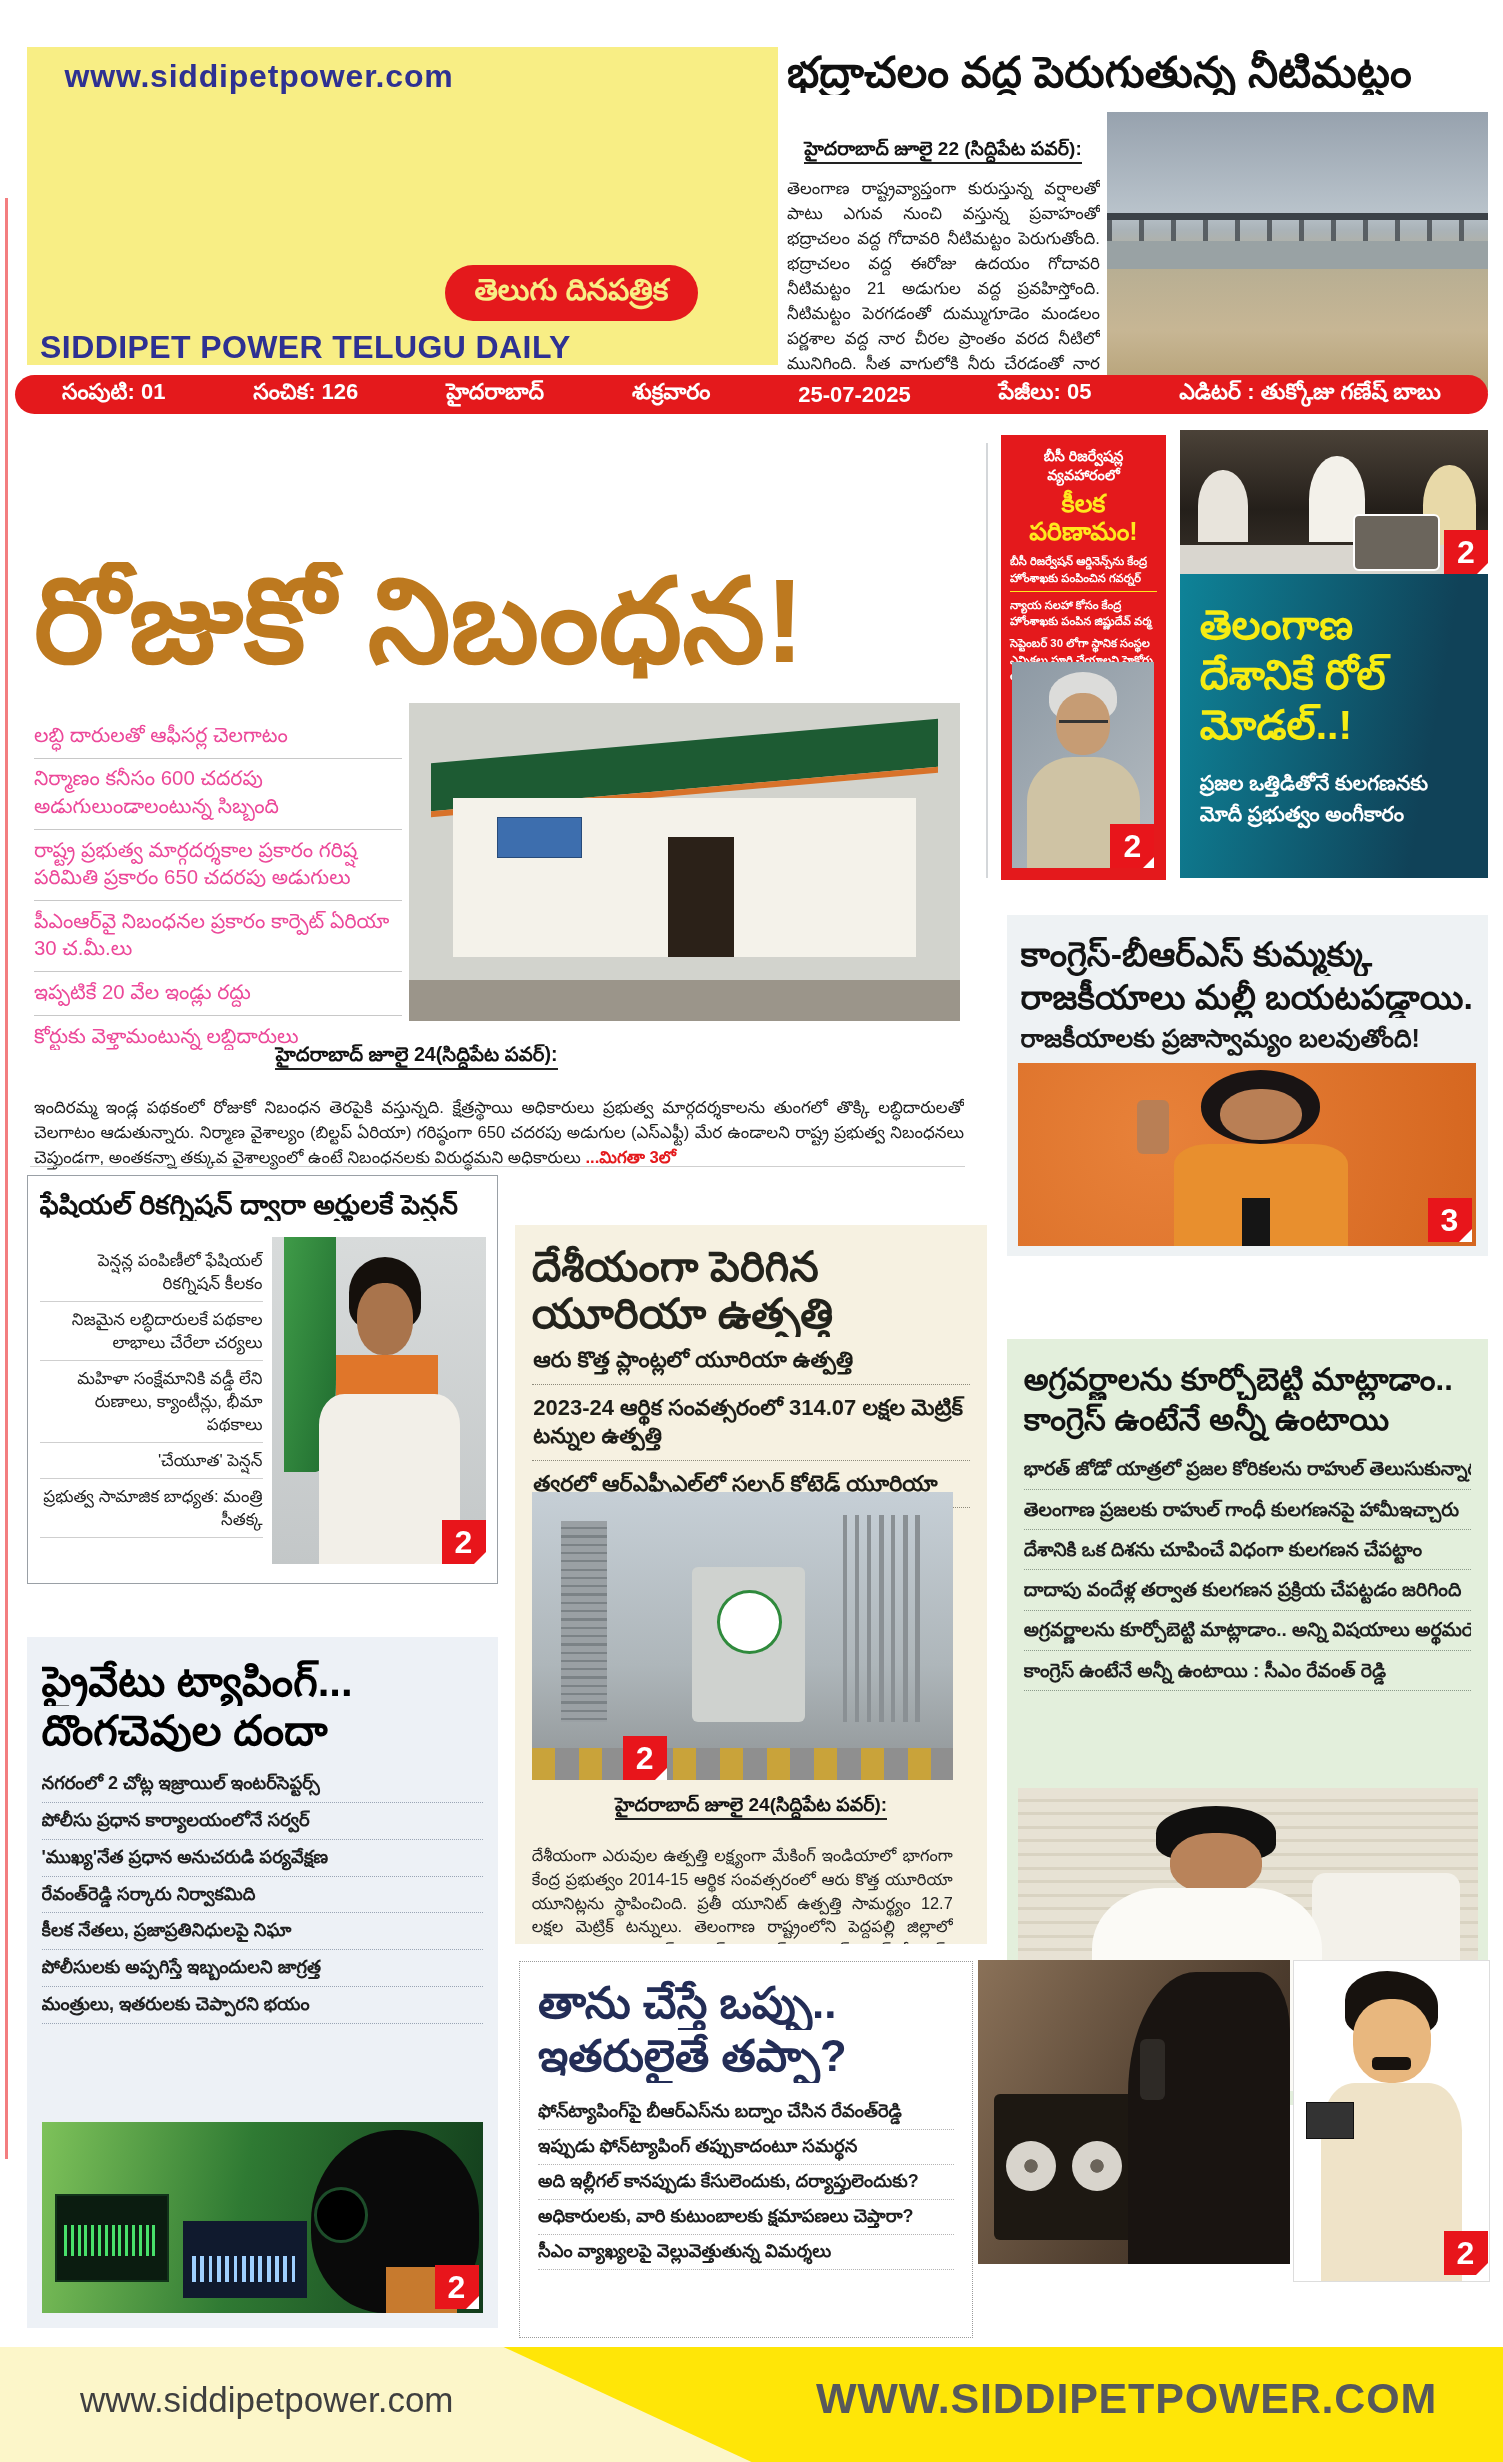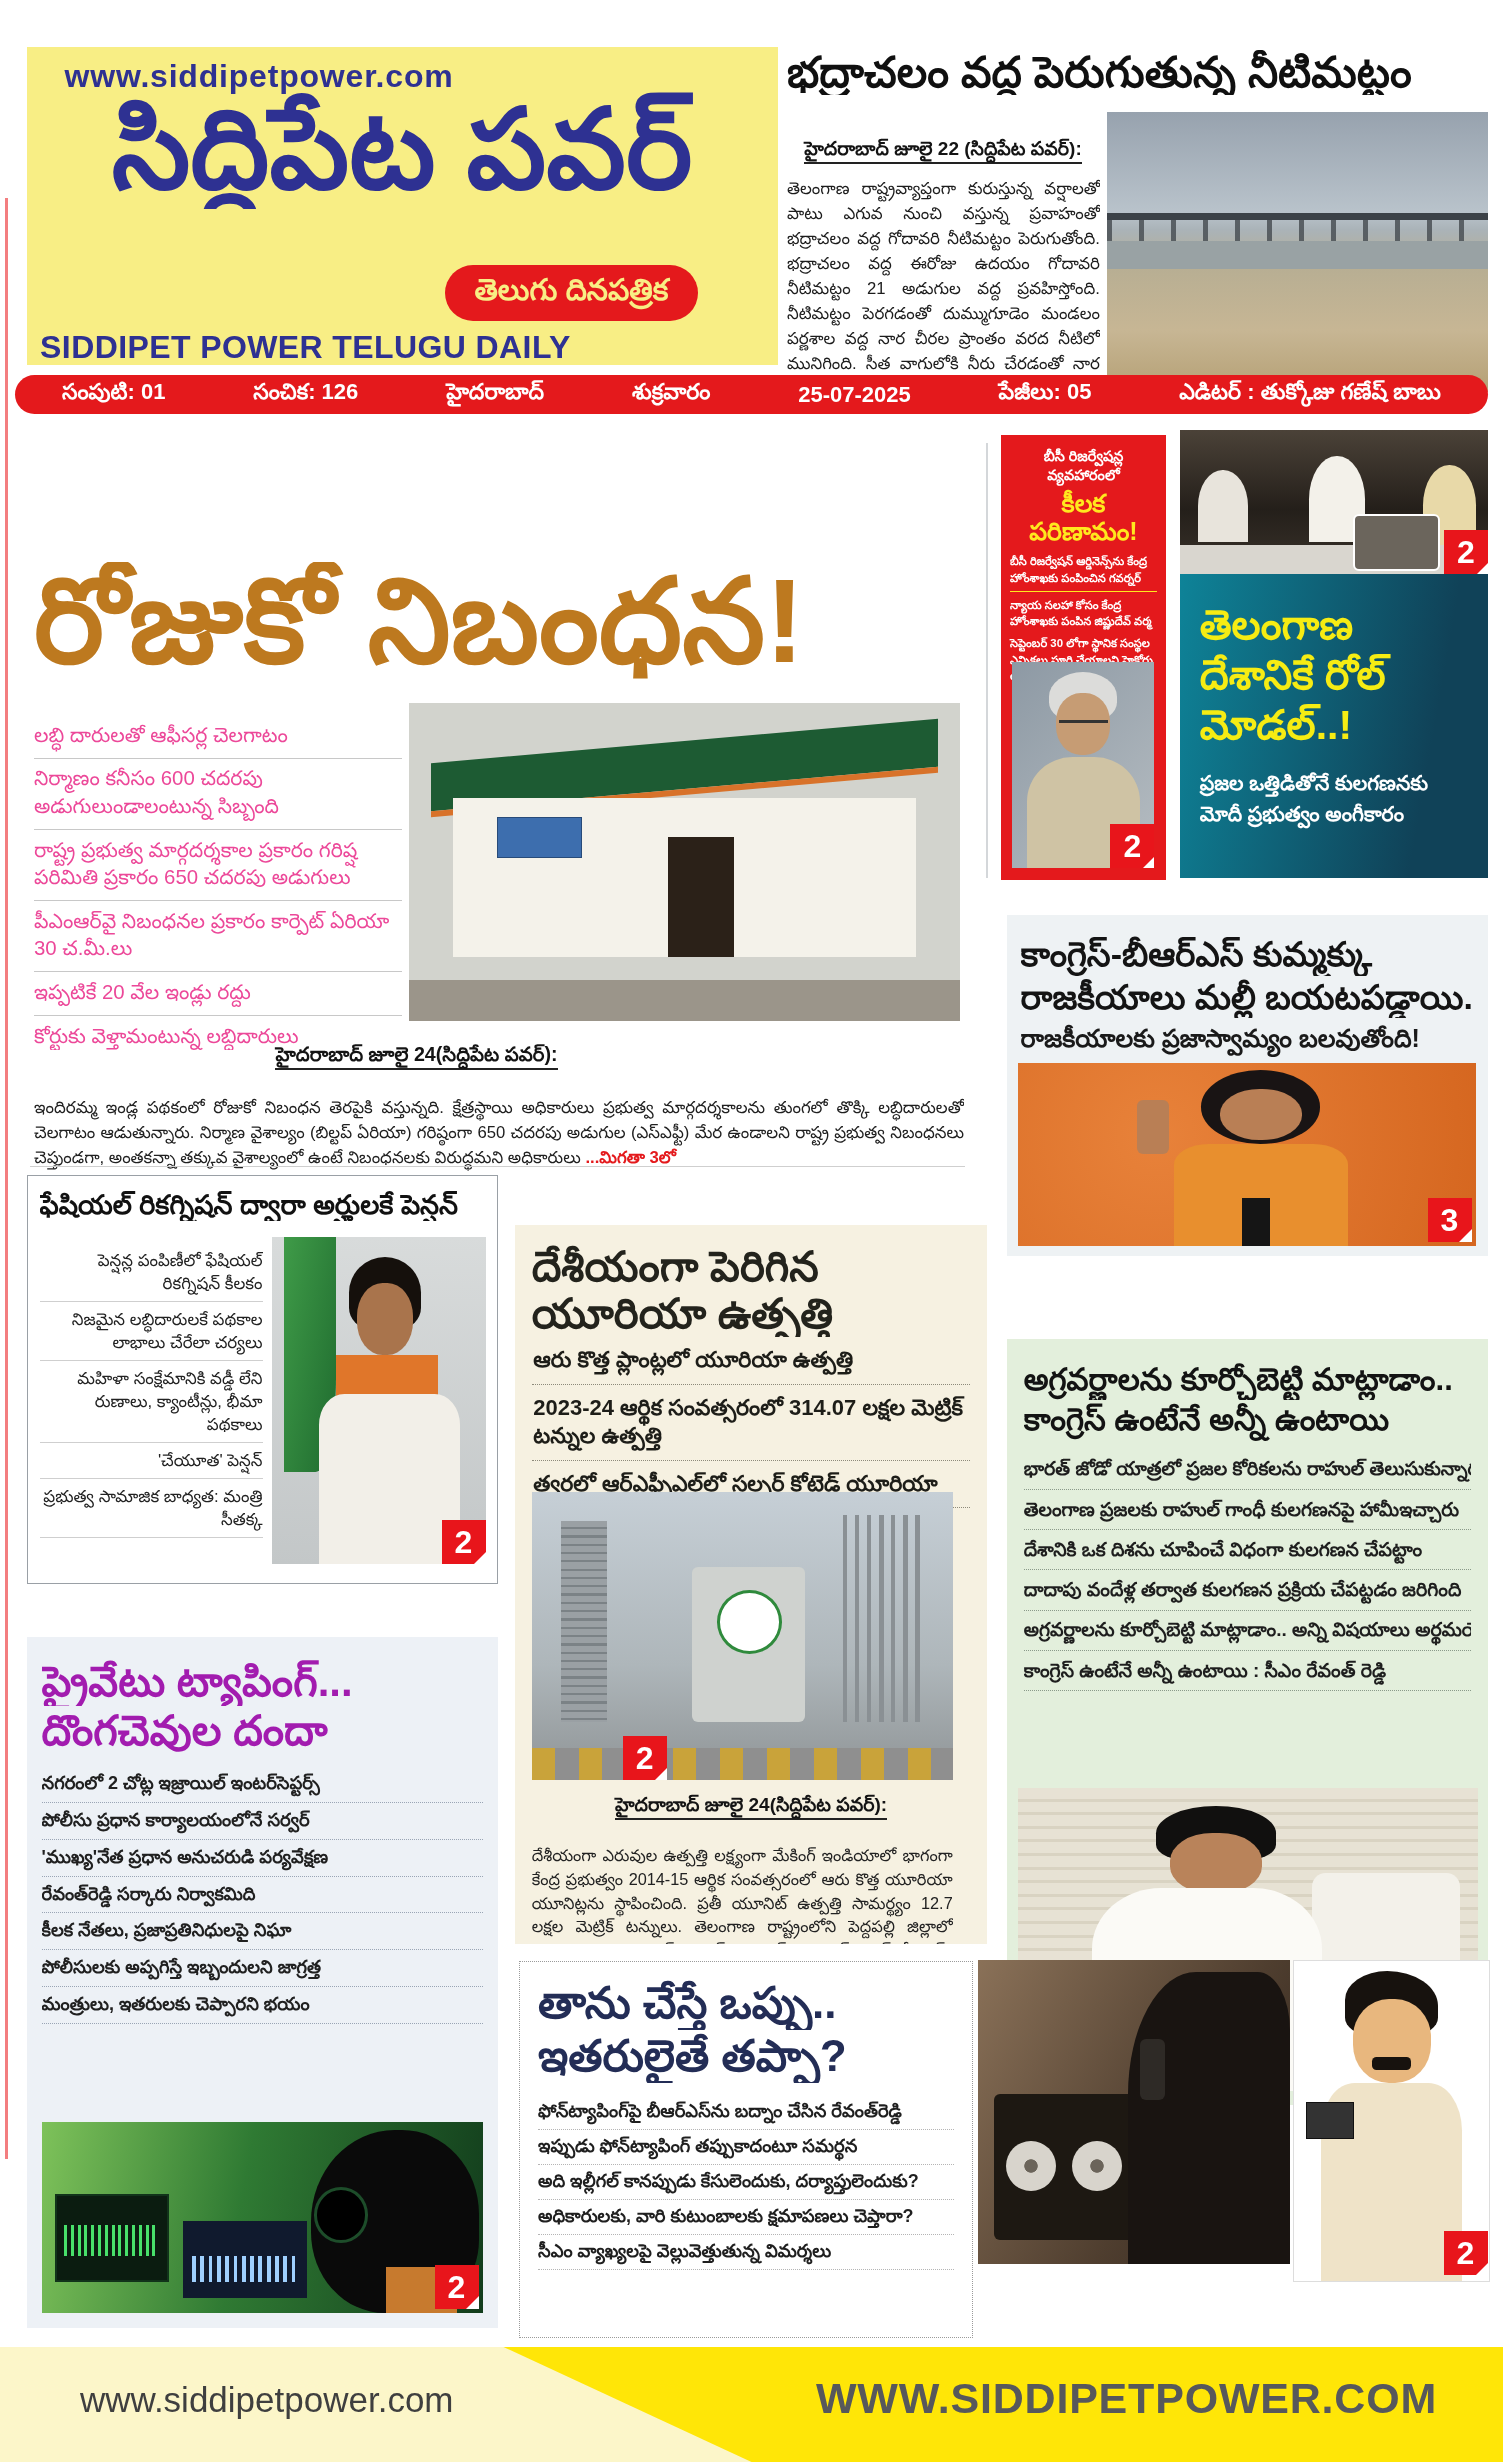--- a/index.html
+++ b/index.html
@@ -115,21 +115,21 @@
   #caste-points{margin-top:9px;}
   #caste-points .pt{font-size:19px;font-weight:bold;color:#1e1e1e;line-height:1.35;padding:6.8px 0;border-bottom:0.8px dotted #8a9a8a;white-space:nowrap;overflow:hidden;}
   #ph-revanth{left:1018px;top:1788px;width:460px;height:303px;background:repeating-linear-gradient(#e7e2d4 0 10.6px,#d9d3c2 10.6px 13.6px);}
   #ph-revanth .chairR{right:4%;top:28%;width:32%;height:66%;background:#f3f1ea;border-radius:13.6px;}
   #ph-revanth .hairR{left:30%;top:6%;width:26%;height:18%;background:#11100f;border-radius:50% 50% 30% 30%;}
   #ph-revanth .faceR{left:33%;top:15%;width:20%;height:20%;background:#b9835a;border-radius:46%;}
   #ph-revanth .kurtaR{left:16%;top:33%;width:50%;height:67%;background:#fbfaf6;border-radius:30% 30% 0 0;}
 
   
   #tap-box{left:26.5px;top:1637px;width:471px;height:691px;background:#edf1f6;box-sizing:border-box;padding:19.7px 15px;overflow:hidden;}
-  #tap-h1,#tap-h2{font-size:42px;font-weight:800;color:#a21caf;line-height:1.18;white-space:nowrap;overflow:hidden;}
+  #tap-h1,#tap-h2{font-size:42px;font-weight:800;color:#000000;line-height:1.18;white-space:nowrap;overflow:hidden;}
   #tap-points{margin-top:10.6px;}
   #tap-points .pt{font-size:18px;font-weight:bold;color:#202020;line-height:1.32;padding:6px 0;border-bottom:0.8px dotted #9aa5b5;white-space:nowrap;overflow:hidden;}
   #ph-tapping{left:42px;top:2122px;width:441px;height:191px;background:linear-gradient(100deg,#7ec25a 0%,#2f7a33 45%,#123c1c 100%);}
   #ph-tapping .screen1{left:3%;bottom:16%;width:25%;height:44%;background:#0b1c10;border:2.3px solid #11331a;}
   #ph-tapping .wave1{left:5%;bottom:30%;width:21%;height:16%;background:repeating-linear-gradient(90deg,#48e06a 0 3px,rgba(0,0,0,0) 3px 6.8px);}
   #ph-tapping .screen2{left:32%;bottom:8%;width:28%;height:40%;background:#101a2e;}
   #ph-tapping .wave2{left:34%;bottom:16%;width:24%;height:14%;background:repeating-linear-gradient(90deg,#9fd0ff 0 3.8px,rgba(0,0,0,0) 3.8px 8.3px);}
   #ph-tapping .head{right:1%;top:4%;width:38%;height:96%;background:#0a0a0a;border-radius:50% 46% 40% 44%;}
   #ph-tapping .cup{right:26%;top:34%;width:11%;height:26%;background:#000;border:3px solid #1d4d2a;border-radius:50%;}
   #ph-tapping .neck{right:6%;bottom:0;width:16%;height:24%;background:#c77a2e;}
@@ -169,21 +169,20 @@
 </style>
 </head>
 <body>
 
 <div id="page">
 
   <div class="abs" id="edge-line"></div>
 
   <div class="abs" id="masthead-box">
     <div id="site-url">www.siddipetpower.com</div>
-    <div id="paper-title">సిద్దిపేట పవర్</div>
     <div id="tagline-pill">తెలుగు దినపత్రిక</div>
     <div id="paper-title-en">SIDDIPET POWER TELUGU DAILY</div>
   </div>
 
   <div class="abs" id="tr-headline">భద్రాచలం వద్ద పెరుగుతున్న నీటిమట్టం</div>
   <div class="abs" id="tr-dateline"><span>హైదరాబాద్ జూలై 22 (సిద్దిపేట పవర్):</span></div>
   <div class="abs" id="tr-body">తెలంగాణ రాష్ట్రవ్యాప్తంగా కురుస్తున్న వర్షాలతో పాటు ఎగువ నుంచి వస్తున్న ప్రవాహంతో భద్రాచలం వద్ద గోదావరి నీటిమట్టం పెరుగుతోంది. భద్రాచలం వద్ద ఈరోజు ఉదయం గోదావరి నీటిమట్టం 21 అడుగుల వద్ద ప్రవహిస్తోంది. నీటిమట్టం పెరగడంతో దుమ్ముగూడెం మండలం పర్ణశాల వద్ద నార చీరల ప్రాంతం వరద నీటిలో మునిగింది. సీత వాగులోకి నీరు చేరడంతో నార చీరల ప్రాంతానికి పర్యాటకులను ఆపివేశారు. చర్ల మండలంలోని తాలిపేరు ప్రాజెక్టుకు వరద నీరు వచ్చి చేరుతోంది. ఎగువ నుంచి వస్తున్న వరదతో నీటిమట్టం పెరిగే అవకాశం ఉందని అధికారులు చెబుతున్నారు.</div>
   <div class="ph" id="ph-river">
     <div class="bridge"></div>
     <div class="piers"></div>

